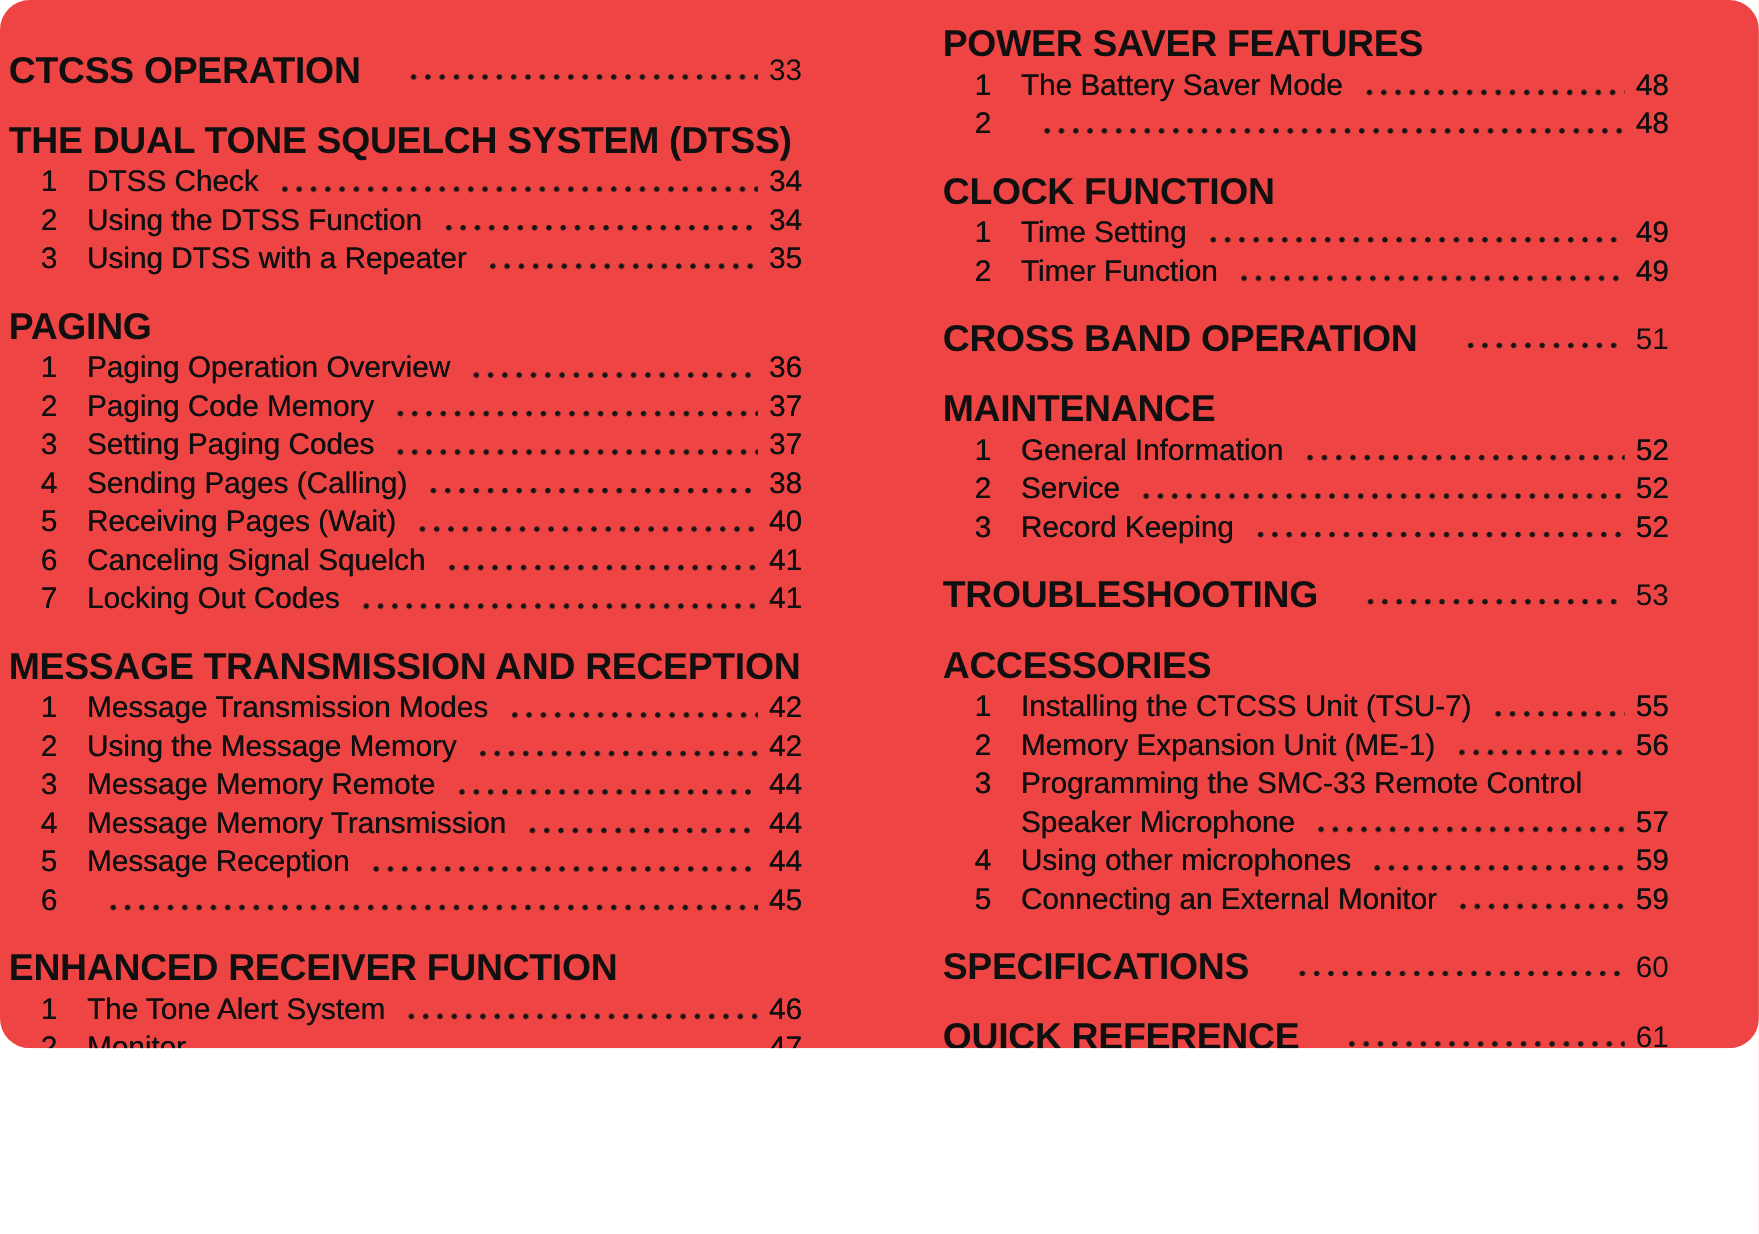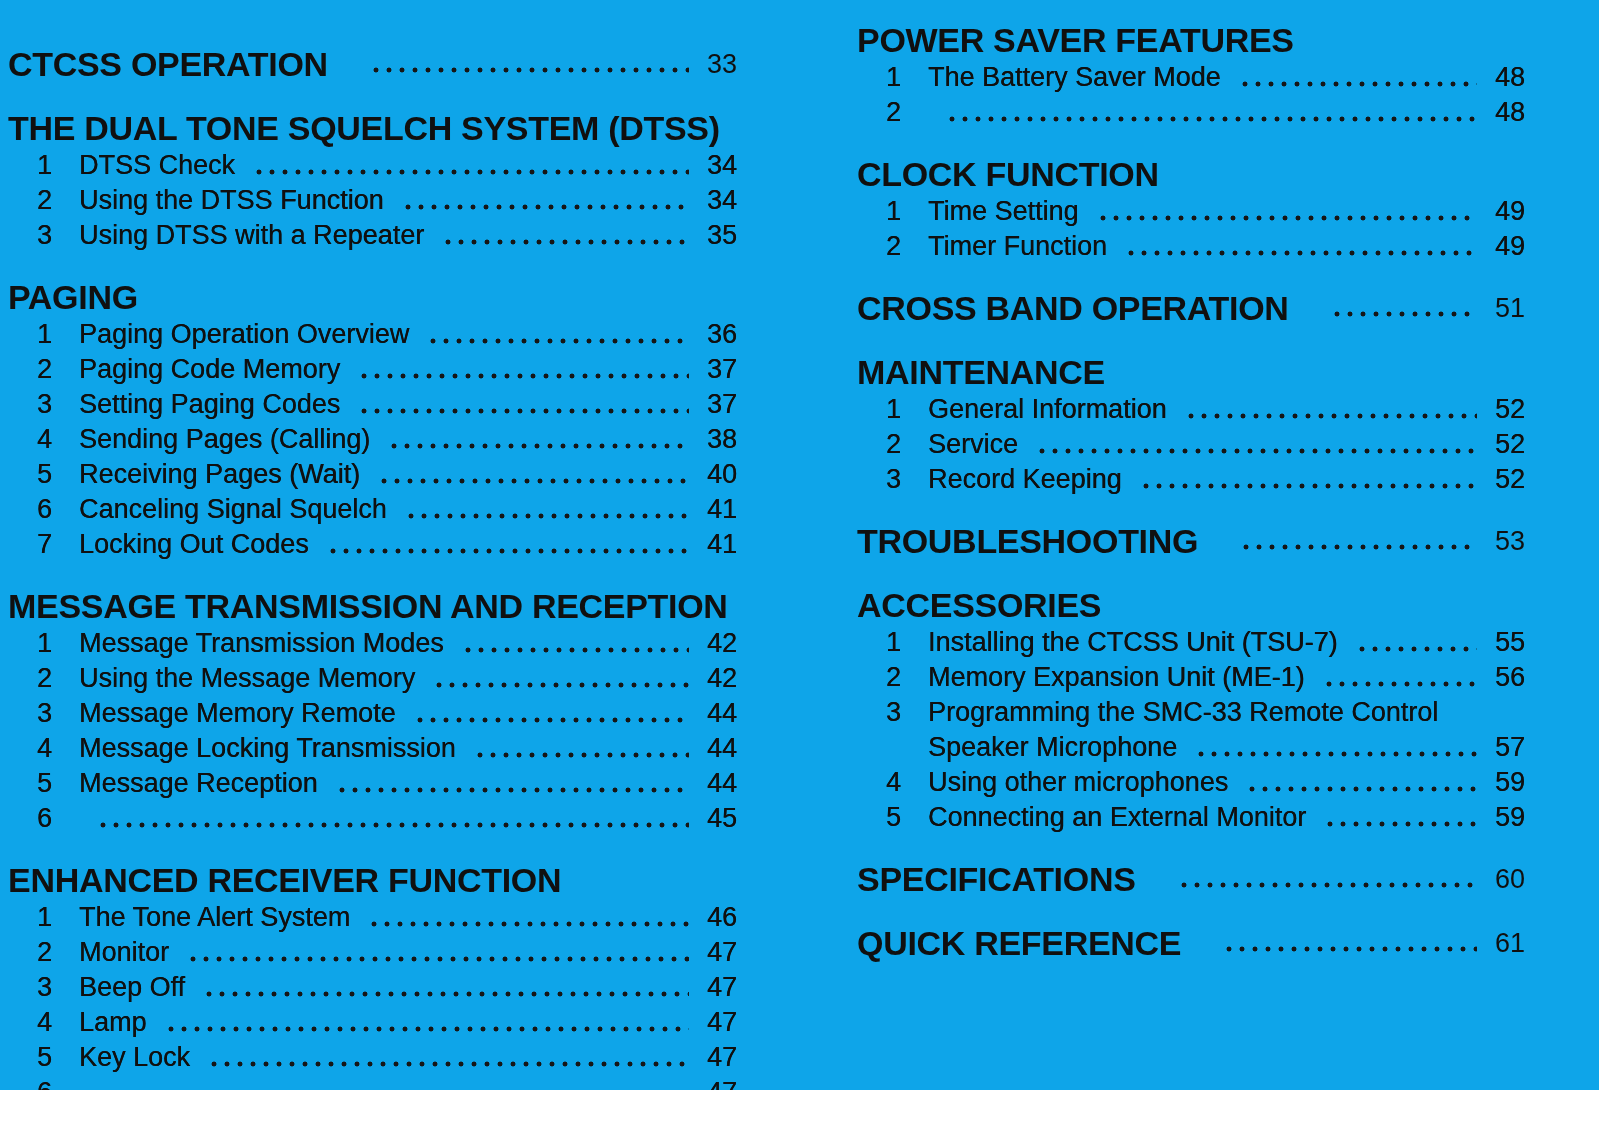--- a/index.html
+++ b/index.html
@@ -1,23 +1,24 @@
 <!DOCTYPE html>
 <html><head>
 <meta charset="utf-8">
 <style>
   html, body { margin: 0; padding: 0; }
   .page {
     position: relative;
     width: 1599px;
-    height: 1090px;
-    background: #0ea5e9;
+    height: 953px;
+    background: #ef4444;
     color: #101010;
     font-family: "Liberation Sans", sans-serif;
     overflow: hidden;
+    border-radius: 27px;
   }
   .col { position: absolute; top: 20px; }
   .col-left  { left: 8px;   width: 737px; }
   .col-right { left: 857px; width: 676px; }
   .col > :first-child { margin-top: 0; }
 
   .sec-heading {
     display: flex; align-items: center;
     height: 40px; margin-top: 24px;
     font-size: 34px; font-weight: 700; letter-spacing: -0.3px;
@@ -44,21 +45,21 @@
     margin: 0 10px 0 18px;
     background-image: radial-gradient(circle at 6px 24px, #161616 2.1px, transparent 2.8px);
     background-size: 13px 35px;
     background-repeat: repeat-x;
   }
   .entry .leader {
     margin-left: 42px;
     background-image: radial-gradient(circle at 6px 26px, #161616 2.1px, transparent 2.8px);
     background-size: 13px 40px;
   }
-  .pagenum { flex: none; min-width: 46px; text-align: center; }
+  .pagenum { flex: none; min-width: 46px; text-align: left; }
 </style>
 </head>
 <body>
 
 <div class="page">
   <div class="col col-left">
       <div class="row entry">
         <span class="htitle">CTCSS OPERATION</span>
         <span class="leader"></span>
         <span class="pagenum">33</span>
@@ -139,21 +140,21 @@
         <span class="pagenum">42</span>
       </div>
       <div class="row">
         <span class="num">3</span>
         <span class="title">Message Memory Remote</span>
         <span class="leader"></span>
         <span class="pagenum">44</span>
       </div>
       <div class="row">
         <span class="num">4</span>
-        <span class="title">Message Locking Transmission</span>
+        <span class="title">Message Memory Transmission</span>
         <span class="leader"></span>
         <span class="pagenum">44</span>
       </div>
       <div class="row">
         <span class="num">5</span>
         <span class="title">Message Reception</span>
         <span class="leader"></span>
         <span class="pagenum">44</span>
       </div>
       <div class="row">

